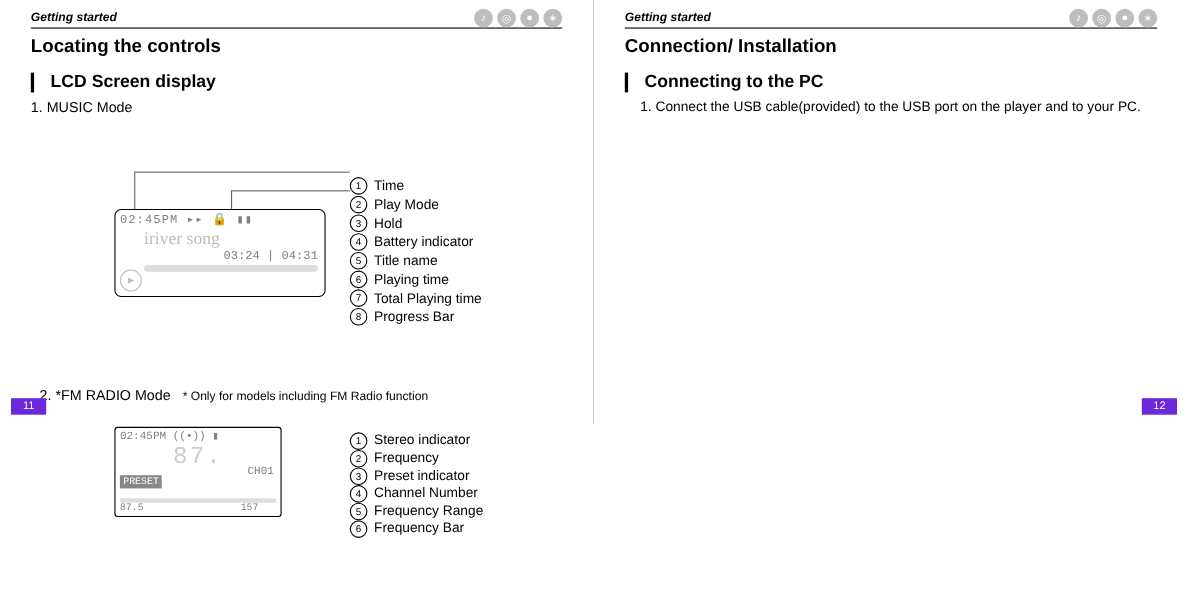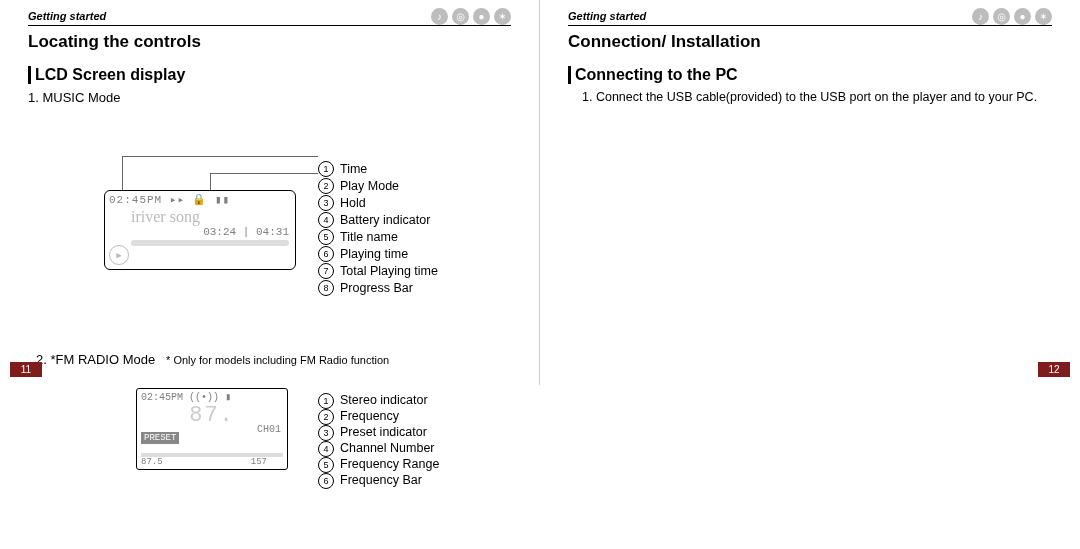--- a/index.html
+++ b/index.html
@@ -12,21 +12,21 @@
   overflow:hidden;
 }
 .spread { display:flex; width:1080px; height:549px; }
 .page { width:540px; height:385px; position:relative; box-sizing:border-box; padding:10px 28px 0 28px; }
 .page.left { border-right:1px solid #ccc; }
 .runhead { font-size:11px; font-style:italic; font-weight:bold; }
 .icons-top { position:absolute; top:8px; right:28px; display:flex; gap:4px; }
 .ticon { width:17px; height:17px; border-radius:50%; background:#bdbdbd; display:flex; align-items:center; justify-content:center; font-size:10px; color:#fff; }
 .rule { border:none; border-top:1px solid #000; margin:3px 0 6px 0; }
 .title { font-size:17px; font-weight:bold; margin:4px 0 14px 0; }
-.section { font-size:16px; font-weight:bold; border-left:3px solid #000; padding-left:4px; margin:8px 0 6px 0; }
+.section { font-size:16px; font-weight:bold; border-left:3px solid #000; padding-left:15px; margin:8px 0 6px 0; }
 .sub { font-size:13px; margin:2px 0 4px 0; }
 .note { font-size:11px; }
 .body { font-size:12.5px; line-height:1.25; }
 
 .lcd {
   position:absolute; left:104px; top:190px;
   width:190px; height:78px; border:1px solid #000; border-radius:6px;
   background:#fff; overflow:hidden; font-family:"Courier New",monospace;
 }
 .lcd .topline { font-size:11px; letter-spacing:1px; padding:2px 4px; color:#808080;}
@@ -38,32 +38,32 @@
 .callouts { position:absolute; left:318px; top:160px; font-size:12.5px; }
 .callouts .row { display:flex; align-items:center; height:17px; }
 .bnum { width:14px; height:14px; border:1px solid #000; border-radius:50%; font-size:9px; display:inline-flex; align-items:center; justify-content:center; margin-right:6px; flex-shrink:0; }
 
 .leader { position:absolute; border-top:1px solid #666; }
 .leader.v { border-top:none; border-left:1px solid #666; }
 
 .fm-lcd {
   position:absolute; left:104px; top:388px;
   width:150px; height:80px; border:1px solid #000; border-radius:3px;
-  background:#fff; font-family:"Courier New",monospace; color:#808080;margin-left:32px;
+  background:#fff; font-family:"Courier New",monospace; color:#808080;
 }
 .fm-lcd .tl { font-size:10px; padding:2px 4px; }
 .fm-lcd .freq { font-size:22px; text-align:center; color:#ccc; letter-spacing:2px; line-height:22px;}
 .fm-lcd .preset { font-size:9px; background:#888; color:#fff; display:inline-block; padding:1px 3px; margin:2px 4px;}
 .fm-lcd .ch { font-size:10px; position:absolute; right:6px; top:35px;}
 .fm-lcd .range { font-size:9px; position:absolute; bottom:2px; left:4px; right:20px; display:flex; justify-content:space-between;}
 .fm-lcd .fbar { position:absolute; bottom:12px; left:4px; right:4px; height:4px; background:#ddd;}
 
 .callouts2 { position:absolute; left:318px; top:393px; font-size:12.5px; }
 
-.pagenum { position:absolute; bottom:8px; width:32px; height:15px; background:#7f1d1d; color:#fff; font-size:10px; display:flex; align-items:center; justify-content:center;}
+.pagenum { position:absolute; bottom:8px; width:32px; height:15px; background:#6d28d9; color:#fff; font-size:10px; display:flex; align-items:center; justify-content:center;}
 .pagenum.l { left:10px; }
 .pagenum.r { right:10px; }
 </style>
 </head>
 <body>
 
 <div class="spread">
 
   <div class="page left">
     <div class="runhead">Getting started</div>

